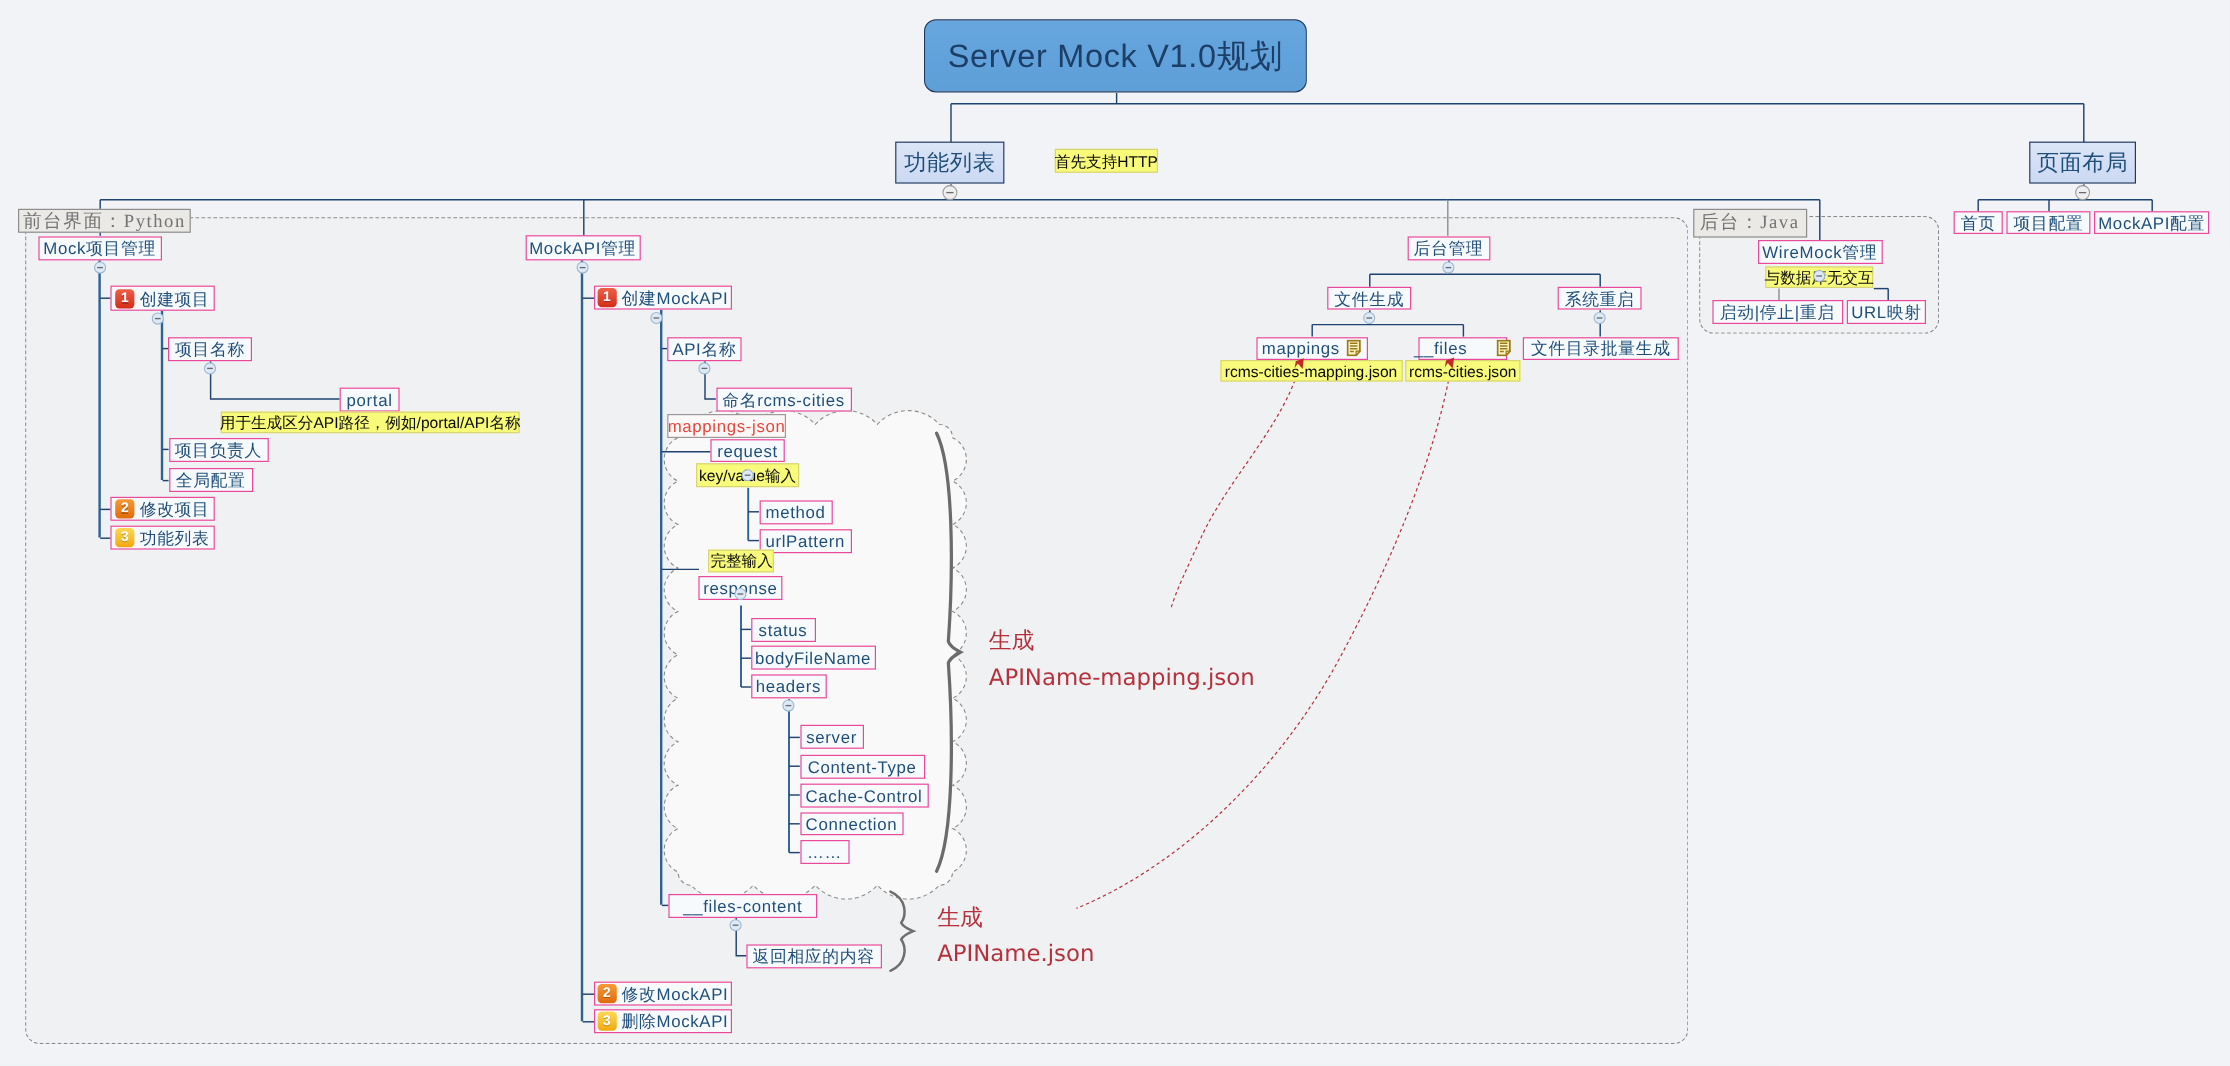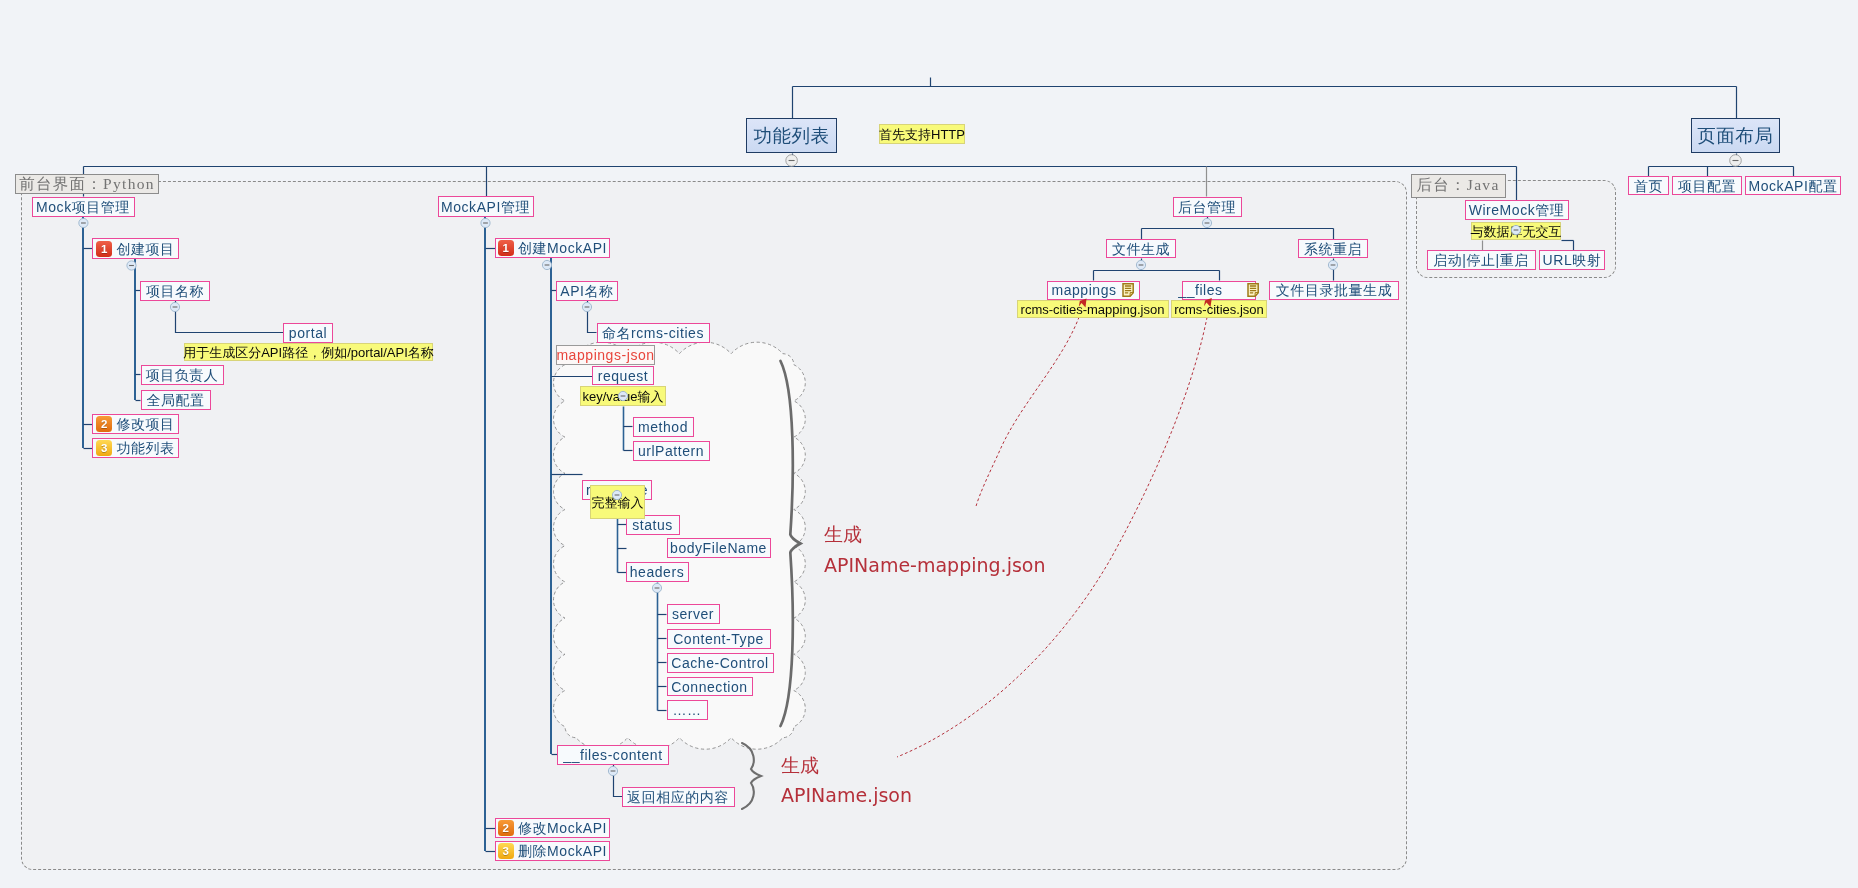--- a/index.html
+++ b/index.html
@@ -114,20 +114,23 @@
 <path d="M 1093.5 270.5 L 1219.5 270.5" stroke="#1f4370" stroke-width="1.2" fill="none"></path>
 <path d="M 1093.5 270.5 L 1093.5 280.5" stroke="#1f4370" stroke-width="1.2" fill="none"></path>
 <path d="M 1219.5 270.5 L 1219.5 280.5" stroke="#1f4370" stroke-width="1.2" fill="none"></path>
 <path d="M 1333.5 258.5 L 1333.5 280.5" stroke="#1f4370" stroke-width="1.2" fill="none"></path>
 <path d="M 1482.5 240.5 L 1482.5 250.5" stroke="#909090" stroke-width="1.2" fill="none"></path>
 <path d="M 1561.5 240.5 L 1573.5 240.5" stroke="#1f4370" stroke-width="1.2" fill="none"></path>
 <path d="M 1573.5 240.5 L 1573.5 250.5" stroke="#1f4370" stroke-width="1.2" fill="none"></path>
 </g>
 </svg>
 
+<div id="root-node" style="left:770px;top:16px;width:319px;height:61px;">
+  <span>Server Mock V1.0规划</span>
+</div>
 
 <div class="nd big" style="left:746.4px;top:118.3px;width:90.2px;height:35.2px;background:linear-gradient(180deg,#dce5f8,#cbd9f2);border:1.5px solid #1f3b63;">
   <span>功能列表</span>
 </div>
 <div class="nd big" style="left:1690.8px;top:118.3px;width:89px;height:35.2px;background:linear-gradient(180deg,#dce5f8,#cbd9f2);border:1.5px solid #1f3b63;">
   <span>页面布局</span>
 </div>
 
 <div class="dashbox" style="left:21px;top:181px;width:1386px;height:689px;"></div>
 <div class="dashbox" style="left:1416px;top:180px;width:200px;height:98px;"></div>
@@ -199,42 +202,42 @@
     </div>
 <div class="nd" style="left:632.5px;top:440.5px;width:77px;height:20px;">
       <span>urlPattern</span>
     </div>
 <div class="nd" style="left:582px;top:464.5px;width:70px;height:20px;margin-top:15px;">
       <span>response</span>
     </div>
 <div class="nd" style="left:625.5px;top:514.5px;width:54px;height:20px;">
       <span>status</span>
     </div>
-<div class="nd" style="left:625.5px;top:538px;width:104px;height:20px;margin-left:41px;">
+<div class="nd" style="left:625.5px;top:538px;width:104px;height:20px;">
       <span>bodyFileName</span>
     </div>
 <div class="nd" style="left:625.5px;top:562px;width:63px;height:20px;">
       <span>headers</span>
     </div>
 <div class="nd" style="left:666.5px;top:604px;width:53px;height:20px;">
       <span>server</span>
     </div>
 <div class="nd" style="left:666.5px;top:628.5px;width:104px;height:20px;">
       <span>Content-Type</span>
     </div>
 <div class="nd" style="left:666.5px;top:652.5px;width:107px;height:20px;">
       <span>Cache-Control</span>
     </div>
 <div class="nd" style="left:666.5px;top:677px;width:86px;height:19px;">
       <span>Connection</span>
     </div>
 <div class="nd" style="left:666.5px;top:700px;width:41px;height:20px;">
       <span>……</span>
     </div>
-<div class="nd" style="left:557px;top:744.5px;width:112px;height:20px;">
+<div class="nd" style="left:557px;top:744.5px;width:124px;height:20px;">
       <span>__files-content</span>
     </div>
 <div class="nd" style="left:621.5px;top:786.5px;width:113px;height:20px;">
       <span>返回相应的内容</span>
     </div>
 <div class="nd" style="left:495px;top:817.5px;width:115px;height:20px;">
       <span class="pri pri2">2</span>
       <span>修改MockAPI</span>
     </div>
 <div class="nd" style="left:495px;top:841px;width:115px;height:20px;">
@@ -294,21 +297,21 @@
 
 <div class="note" style="left:879px;top:76px;width:86px;height:20px;margin-top:48px;">
       <span>首先支持HTTP</span>
     </div>
 <div class="note" style="left:184px;top:343px;width:249px;height:18px;">
       <span>用于生成区分API路径，例如/portal/API名称</span>
     </div>
 <div class="note" style="left:580px;top:386px;width:86px;height:20px;">
       <span>key/value输入</span>
     </div>
-<div class="note" style="left:590px;top:485px;width:55px;height:34px;">
+<div class="note" style="left:590px;top:458px;width:55px;height:19px;justify-content:flex-end;">
       <span>完整输入</span>
     </div>
 <div class="note" style="left:1016.5px;top:300px;width:152px;height:18px;">
       <span>rcms-cities-mapping.json</span>
     </div>
 <div class="note" style="left:1171px;top:300px;width:96px;height:18px;">
       <span>rcms-cities.json</span>
     </div>
 <div class="note" style="left:1471px;top:222px;width:90px;height:18px;">
       <span>与数据库无交互</span>

